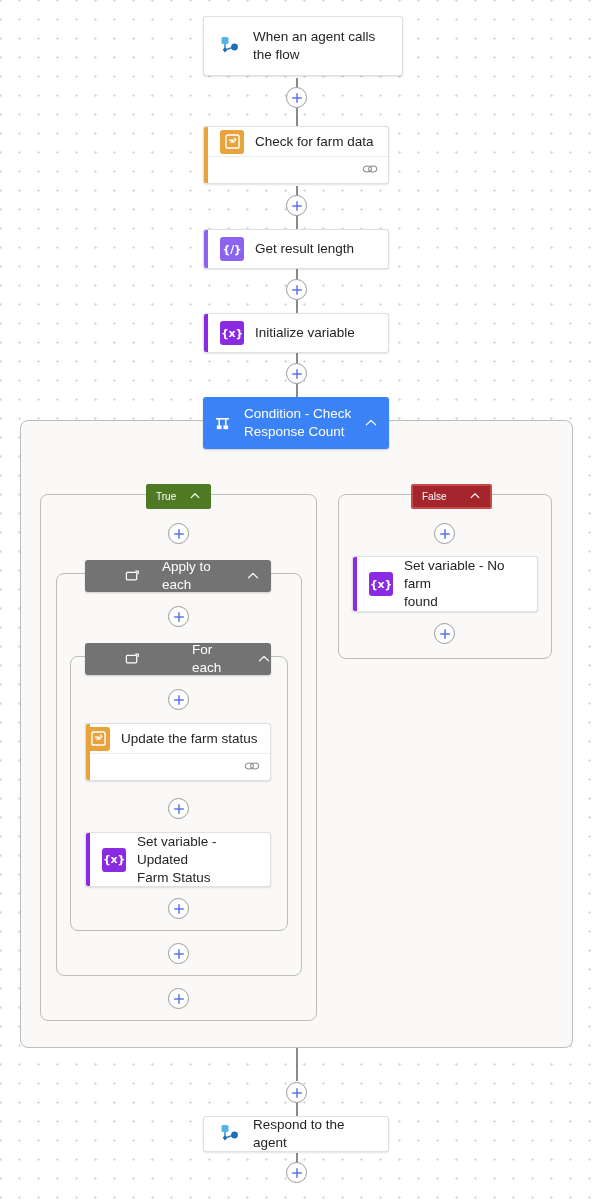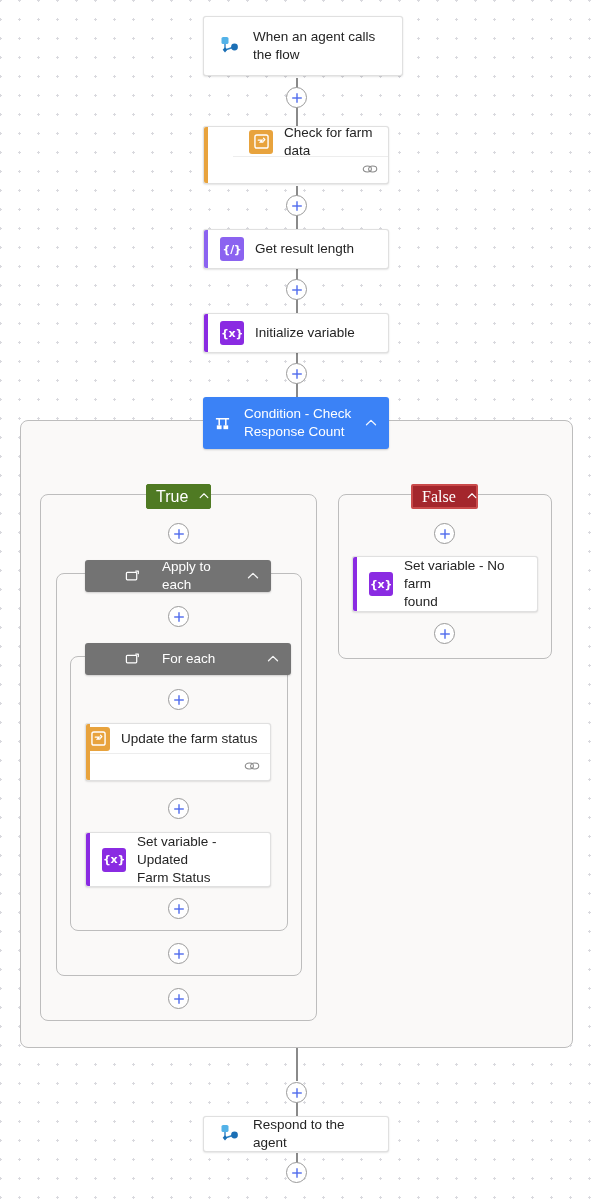--- a/index.html
+++ b/index.html
@@ -118,21 +118,21 @@
 
   
   .badge {
     position: absolute;
     display: flex;
     align-items: center;
     justify-content: space-between;
     padding: 0 9px;
     border-radius: 2px;
     color: #ffffff;
-    font-size: 16px;
+    font-size: 10px;
     height: 25px;
   }
   .badge-true  { background: #4f7a23; border: 1px solid #4f7a23; }
   .badge-false { background: #a4262c; border: 2px solid #c94a4a; }
   .badge .bd-label { margin-right: 10px; }
 
   
   .plus {
     position: absolute;
     width: 21px; height: 21px;
@@ -200,21 +200,21 @@
   </div>
 </div>
 
 <div class="plus" style="left:286px; top:87px;">
   <svg width="12" height="12" viewBox="0 0 12 12">
     <line x1="6" y1="1.2" x2="6" y2="10.8" stroke="#4f6bed" stroke-width="1.4"></line>
     <line x1="1.2" y1="6" x2="10.8" y2="6" stroke="#4f6bed" stroke-width="1.4"></line>
   </svg>
 </div>
 
-<div class="card" style="left:203px; top:126px; width:186px; height:58px;padding-left:29px;">
+<div class="card" style="left:203px; top:126px; width:186px; height:58px;">
   <div class="bar bar-orange"></div>
   <div class="card-main" style="padding-left:16px;">
     <span class="icon-box ic-orange">
       <svg width="15" height="15" viewBox="0 0 16 16">
         <rect x="1" y="1" width="14" height="14" rx="2" fill="none" stroke="#ffffff" stroke-width="1.5"></rect>
         <path d="M4.5,6.5 L8.5,6.5 L6.8,8.6 L9.5,8.6" fill="none" stroke="#ffffff" stroke-width="1.5" stroke-linecap="round"></path>
         <path d="M10.2,4.6 L11.6,6 L10.2,7.4" fill="none" stroke="#ffffff" stroke-width="1.4" stroke-linecap="round" stroke-linejoin="round"></path>
       </svg>
     </span>
     <span class="card-title">Check for farm data</span>
@@ -328,21 +328,21 @@
 
 <div class="plus" style="left:168px; top:606px;">
   <svg width="12" height="12" viewBox="0 0 12 12">
     <line x1="6" y1="1.2" x2="6" y2="10.8" stroke="#4f6bed" stroke-width="1.4"></line>
     <line x1="1.2" y1="6" x2="10.8" y2="6" stroke="#4f6bed" stroke-width="1.4"></line>
   </svg>
 </div>
 
 <div class="scope" style="left:70px; top:656px; width:218px; height:275px;"></div>
 
-<div class="scope-head scope-head-loop" style="left:85px; top:643px; width:206px; height:32px;">
+<div class="scope-head scope-head-loop" style="left:85px; top:643px; width:186px; height:32px;gap:30px;">
   <span class="sh-icon">
     <svg width="15" height="15" viewBox="0 0 16 16">
       <rect x="1.5" y="3.5" width="11" height="8" rx="1" fill="none" stroke="#ffffff" stroke-width="1.3"></rect>
       <path d="M11.5,2.2 L14.2,2.2 L14.2,4.9" fill="none" stroke="#ffffff" stroke-width="1.3" stroke-linecap="round" stroke-linejoin="round"></path>
     </svg>
   </span>
   <span class="sh-title" style="margin-left:22px;">For each</span>
   <span class="chev">
     <svg width="14" height="14" viewBox="0 0 14 14">
       <path d="M2.5,8.8 L7,4.4 L11.5,8.8" fill="none" stroke="#ffffff" stroke-width="1.3" stroke-linecap="round" stroke-linejoin="round"></path>
@@ -413,21 +413,21 @@
 
 <div class="plus" style="left:168px; top:988px;">
   <svg width="12" height="12" viewBox="0 0 12 12">
     <line x1="6" y1="1.2" x2="6" y2="10.8" stroke="#4f6bed" stroke-width="1.4"></line>
     <line x1="1.2" y1="6" x2="10.8" y2="6" stroke="#4f6bed" stroke-width="1.4"></line>
   </svg>
 </div>
 
 <div class="scope" style="left:338px; top:494px; width:214px; height:165px;"></div>
 
-<div class="badge badge-false" style="left:411px; top:484px; width:67px;font-family:Liberation Serif, serif;">
+<div class="badge badge-false" style="left:411px; top:484px; width:81px;">
   <span class="bd-label">False</span>
   <span>
     <svg width="12" height="12" viewBox="0 0 14 14">
       <path d="M2.5,8.8 L7,4.4 L11.5,8.8" fill="none" stroke="#ffffff" stroke-width="1.3" stroke-linecap="round" stroke-linejoin="round"></path>
     </svg>
   </span>
 </div>
 
 <div class="plus" style="left:434px; top:523px;">
   <svg width="12" height="12" viewBox="0 0 12 12">

